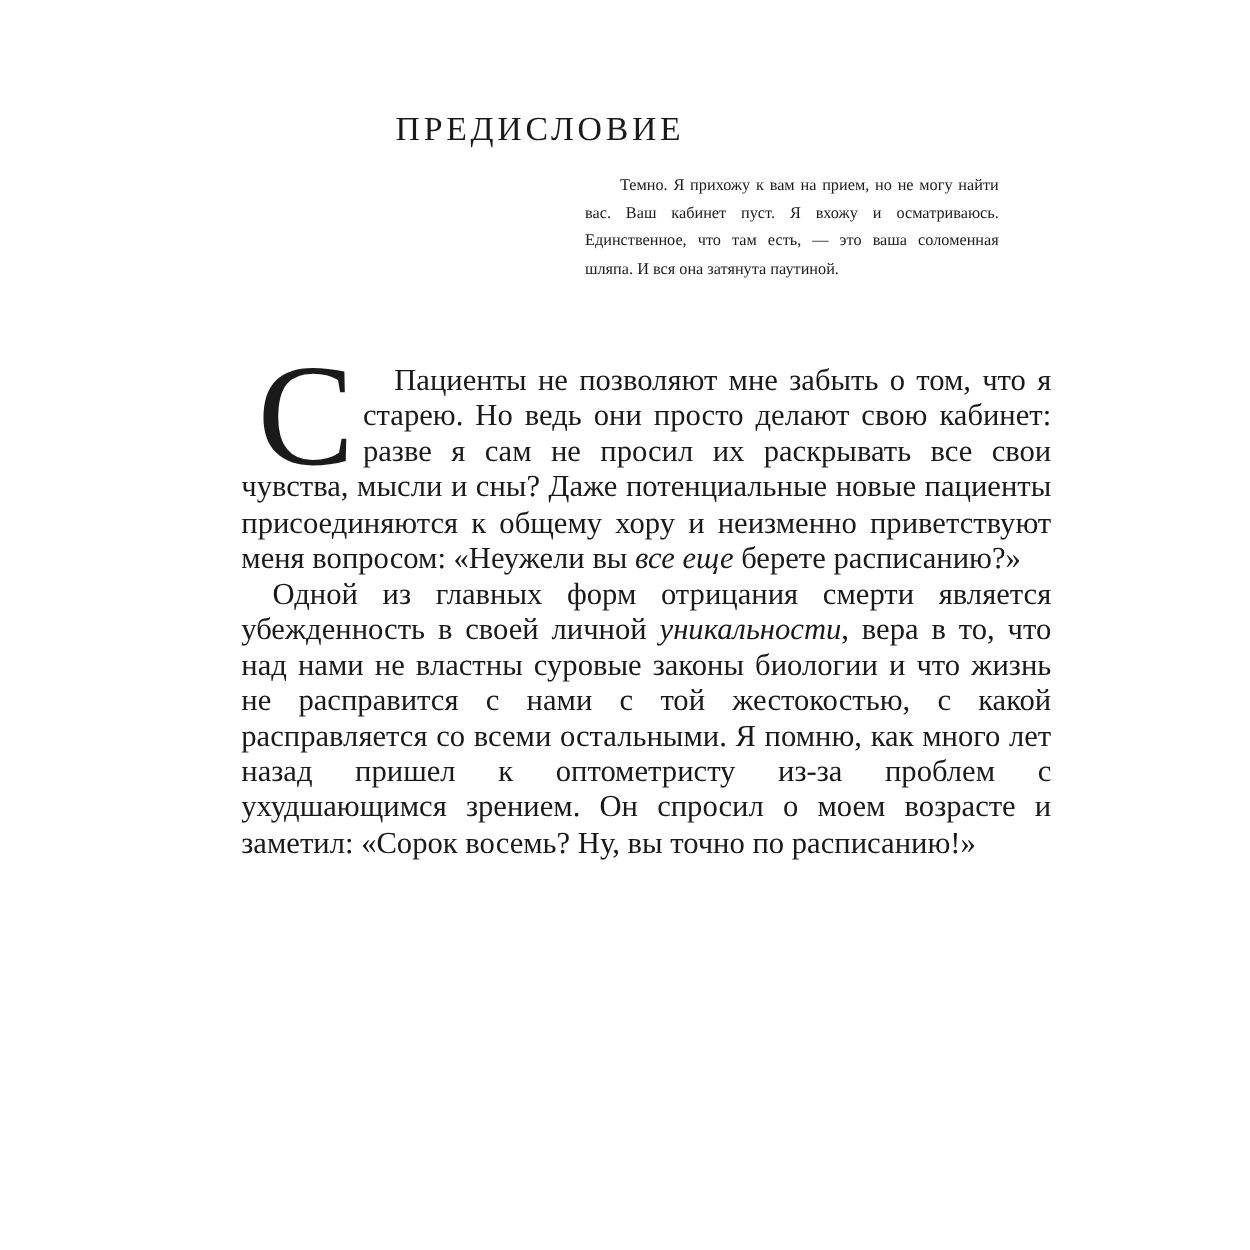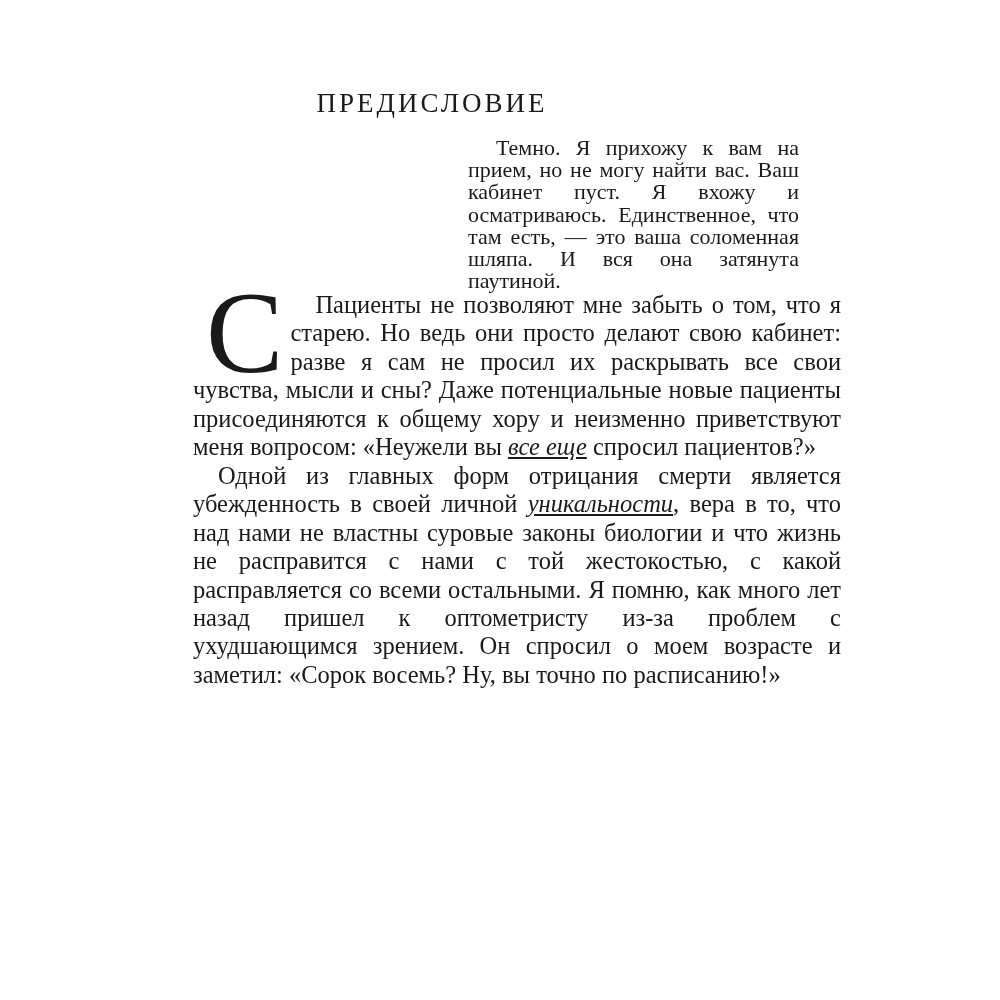--- a/index.html
+++ b/index.html
@@ -26,21 +26,21 @@
     font-size: 27px;
     font-weight: 400;
     letter-spacing: 3px;
     line-height: 30px;
   }
   .epigraph {
     position: absolute;
     left: 468px;
     top: 137px;
     width: 331px;
-    font-size: 22px;
+    font-size: 13px;
     line-height: 22.2px;
     text-align: justify;
     text-indent: 28px;
   }
   .body-text {
     position: absolute;
     left: 193px;
     top: 291px;
     width: 648px;
     font-size: 24.5px;
@@ -56,29 +56,28 @@
     text-indent: 0;
   }
   .dropcap {
     float: left;
     font-size: 116px;
     line-height: 84px;
     margin: 0 7px 0 13px;
   }
   .para em {
     font-style: italic;
-    text-decoration: underline;
   }
 </style>
 </head>
 <body>
 
 <div class="page">
   <h1 class="title">ПРЕДИСЛОВИЕ</h1>
 
   <div class="epigraph">Темно. Я прихожу к вам на прием, но не могу найти вас. Ваш кабинет пуст. Я вхожу и осматриваюсь. Единственное, что там есть, — это ваша соломенная шляпа. И вся она затянута паутиной.</div>
 
   <div class="body-text">
       <p class="para has-dropcap"><span class="dropcap">С</span></p>
-      <p class="para"><span>Пациенты не позволяют мне забыть о том, что я старею. Но ведь они просто делают свою кабинет: разве я сам не просил их раскрывать все свои чувства, мысли и сны? Даже потенциальные новые пациенты присоединяются к общему хору и неизменно приветствуют меня вопросом: «Неужели вы </span><em>все еще</em><span> спросил пациентов?»</span></p>
+      <p class="para"><span>Пациенты не позволяют мне забыть о том, что я старею. Но ведь они просто делают свою кабинет: разве я сам не просил их раскрывать все свои чувства, мысли и сны? Даже потенциальные новые пациенты присоединяются к общему хору и неизменно приветствуют меня вопросом: «Неужели вы </span><em>все еще</em><span> берете расписанию?»</span></p>
       <p class="para"><span>Одной из главных форм отрицания смерти является убежденность в своей личной </span><em>уникальности</em><span>, вера в то, что над нами не властны суровые законы биологии и что жизнь не расправится с нами с той жестокостью, с какой расправляется со всеми остальными. Я помню, как много лет назад пришел к оптометристу из-за проблем с ухудшающимся зрением. Он спросил о моем возрасте и заметил: «Сорок восемь? Ну, вы точно по расписанию!»</span></p>
     </div>
 </div>
 
 </body></html>

